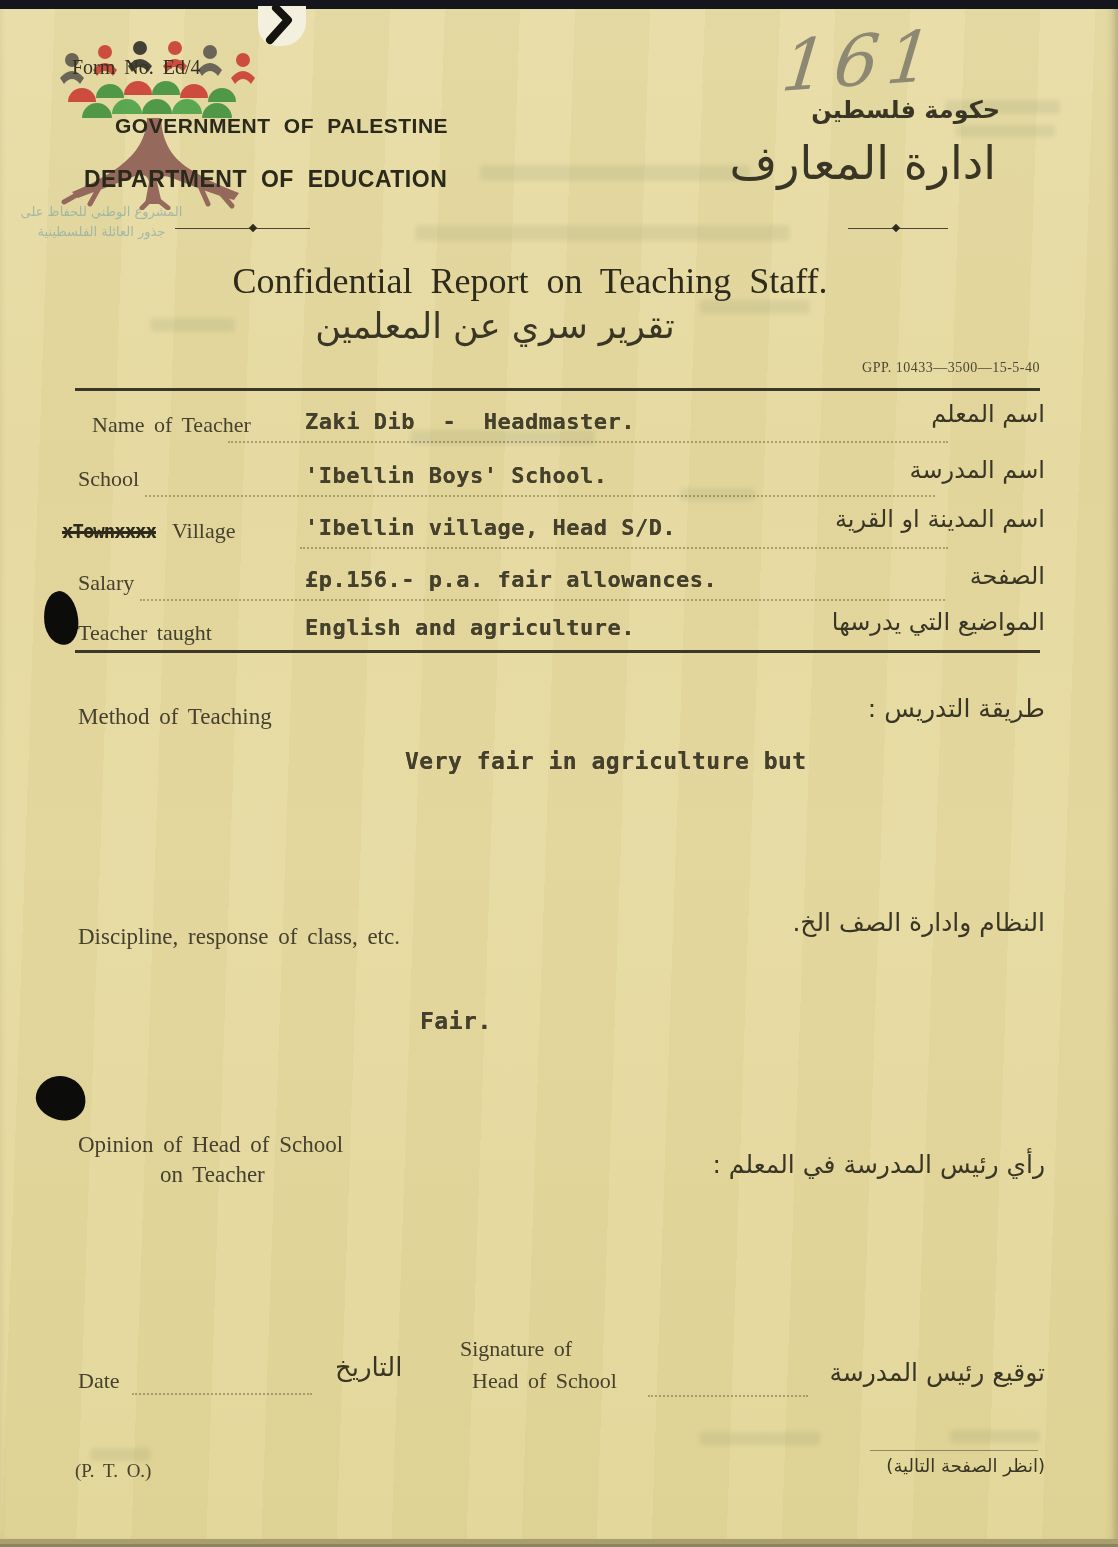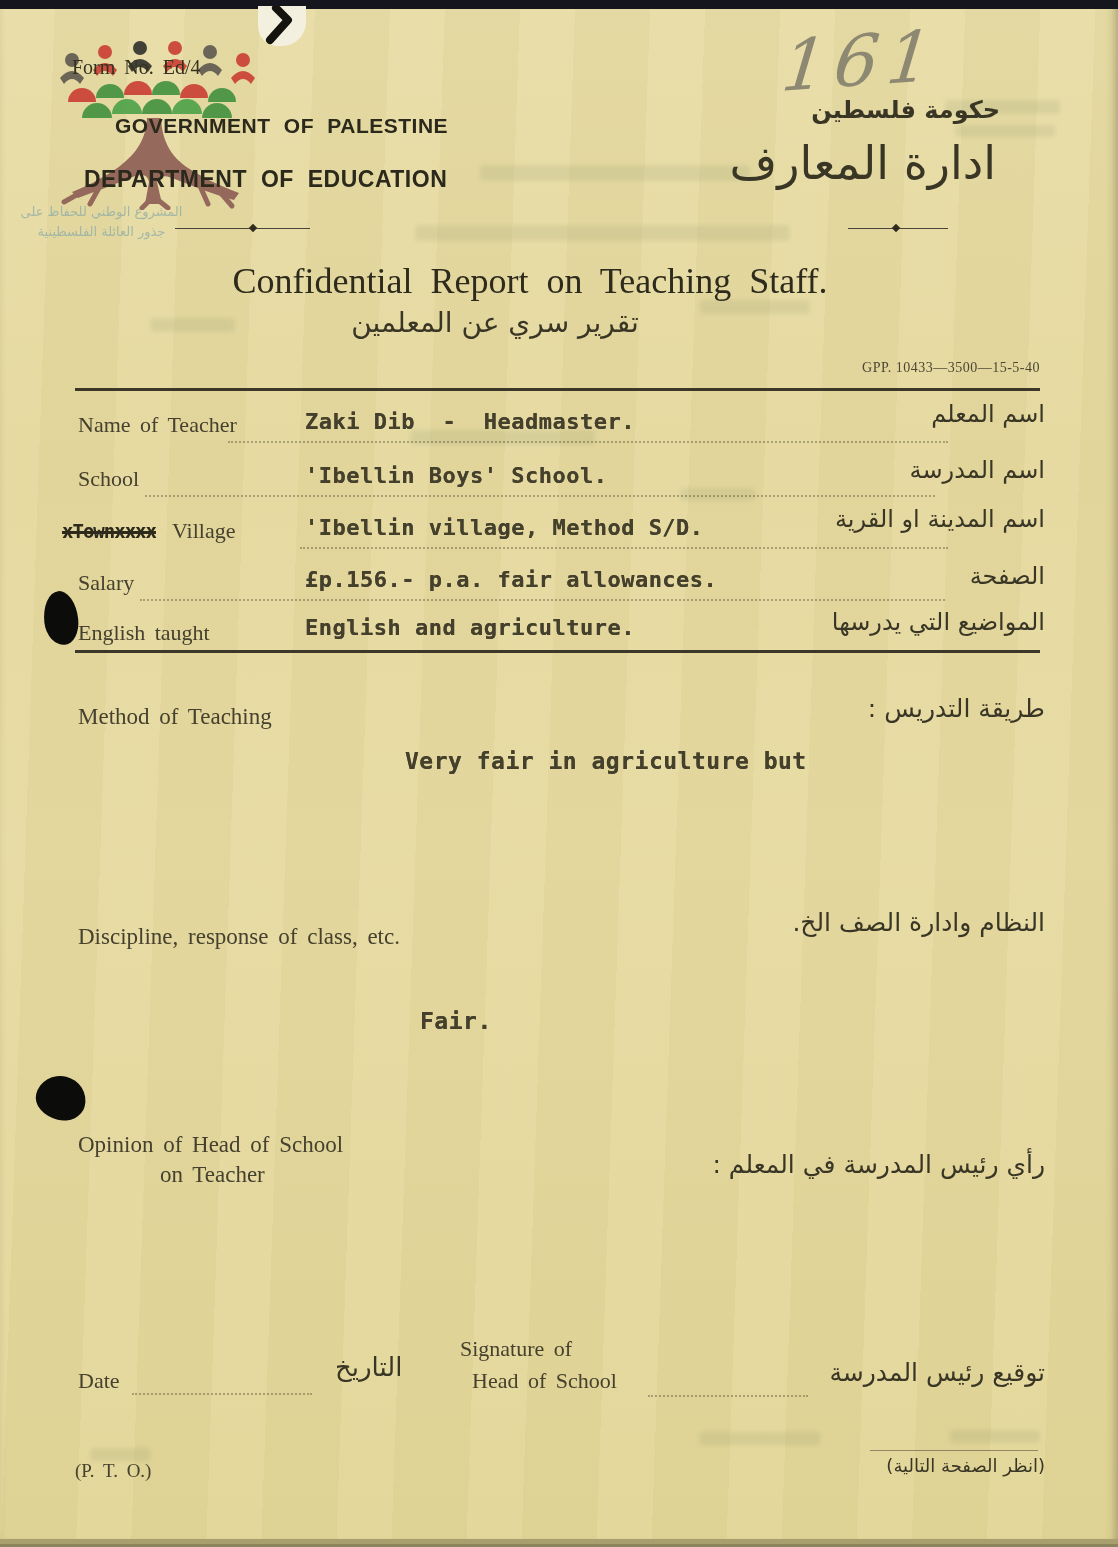--- a/index.html
+++ b/index.html
@@ -111,47 +111,47 @@
   <div class="abs divline" style="left:175px;top:228px;width:135px"></div>
   <div class="abs divdot" style="left:250px;top:225px"></div>
 
   <div class="abs handwrit" style="left:782px;top:20px">161</div>
   <div class="abs arabic" style="right:118px;top:96px;font-size:24px;font-weight:700">حكومة فلسطين</div>
   <div class="abs arabic" style="right:122px;top:136px;font-size:46px">ادارة المعارف</div>
   <div class="abs divline" style="left:848px;top:228px;width:100px"></div>
   <div class="abs divdot" style="left:893px;top:225px"></div>
 
   <div class="abs" style="left:180px;top:260px;width:700px;text-align:center;font-family:'Liberation Serif',serif;font-weight:400;font-size:36px;color:#2e2b1d;word-spacing:9px">Confidential Report on Teaching Staff.</div>
-  <div class="abs arabic" style="left:300px;top:306px;width:390px;text-align:center;font-size:28px">تقرير سري عن المعلمين</div>
+  <div class="abs arabic" style="left:300px;top:306px;width:390px;text-align:center;font-size:35px">تقرير سري عن المعلمين</div>
   <div class="abs gpp" style="right:78px;top:360px">GPP. 10433—3500—15-5-40</div>
 
   <div class="abs rule" style="left:75px;top:388px;width:965px"></div>
 
   <div class="abs dotline" style="left:228px;top:440px;width:720px"></div>
-  <div class="abs serif-label" style="left:78px;top:412px">Name of Teacher</div>
+  <div class="abs serif-label" style="left:92px;top:412px">Name of Teacher</div>
   <div class="abs typed" style="left:305px;top:409px">Zaki Dib  -  Headmaster.</div>
   <div class="abs arabic" style="right:73px;top:400px;font-size:24px">اسم المعلم</div>
 
   <div class="abs dotline" style="left:145px;top:494px;width:790px"></div>
   <div class="abs serif-label" style="left:78px;top:466px">School</div>
   <div class="abs typed" style="left:305px;top:463px">'Ibellin Boys' School.</div>
   <div class="abs arabic" style="right:73px;top:456px;font-size:24px">اسم المدرسة</div>
 
   <div class="abs dotline" style="left:300px;top:546px;width:648px"></div>
   <div class="abs struck" style="left:62px;top:520px">xTownxxxx</div>
   <div class="abs serif-label" style="left:172px;top:518px">Village</div>
-  <div class="abs typed" style="left:305px;top:515px">'Ibellin village, Method S/D.</div>
+  <div class="abs typed" style="left:305px;top:515px">'Ibellin village, Head S/D.</div>
   <div class="abs arabic" style="right:73px;top:505px;font-size:24px">اسم المدينة او القرية</div>
 
   <div class="abs dotline" style="left:140px;top:598px;width:805px"></div>
   <div class="abs serif-label" style="left:78px;top:570px">Salary</div>
   <div class="abs typed" style="left:305px;top:567px">£p.156.- p.a. fair allowances.</div>
   <div class="abs arabic" style="right:73px;top:562px;font-size:24px">الصفحة</div>
 
-  <div class="abs serif-label" style="left:78px;top:620px">English taught</div>
+  <div class="abs serif-label" style="left:78px;top:620px">Teacher taught</div>
   <div class="abs typed" style="left:305px;top:615px">English and agriculture.</div>
   <div class="abs arabic" style="right:73px;top:608px;font-size:24px">المواضيع التي يدرسها</div>
 
   <div class="abs rule" style="left:75px;top:650px;width:965px"></div>
 
   <div class="abs hole" style="left:44px;top:591px;width:34px;height:54px;transform:rotate(-6deg)"></div>
   <div class="abs hole" style="left:36px;top:1076px;width:50px;height:44px;transform:rotate(14deg)"></div>
 
   <div class="abs serif-label" style="left:78px;top:704px;font-size:23px">Method of Teaching</div>
   <div class="abs arabic" style="right:73px;top:694px;font-size:25px">طريقة التدريس :</div>

